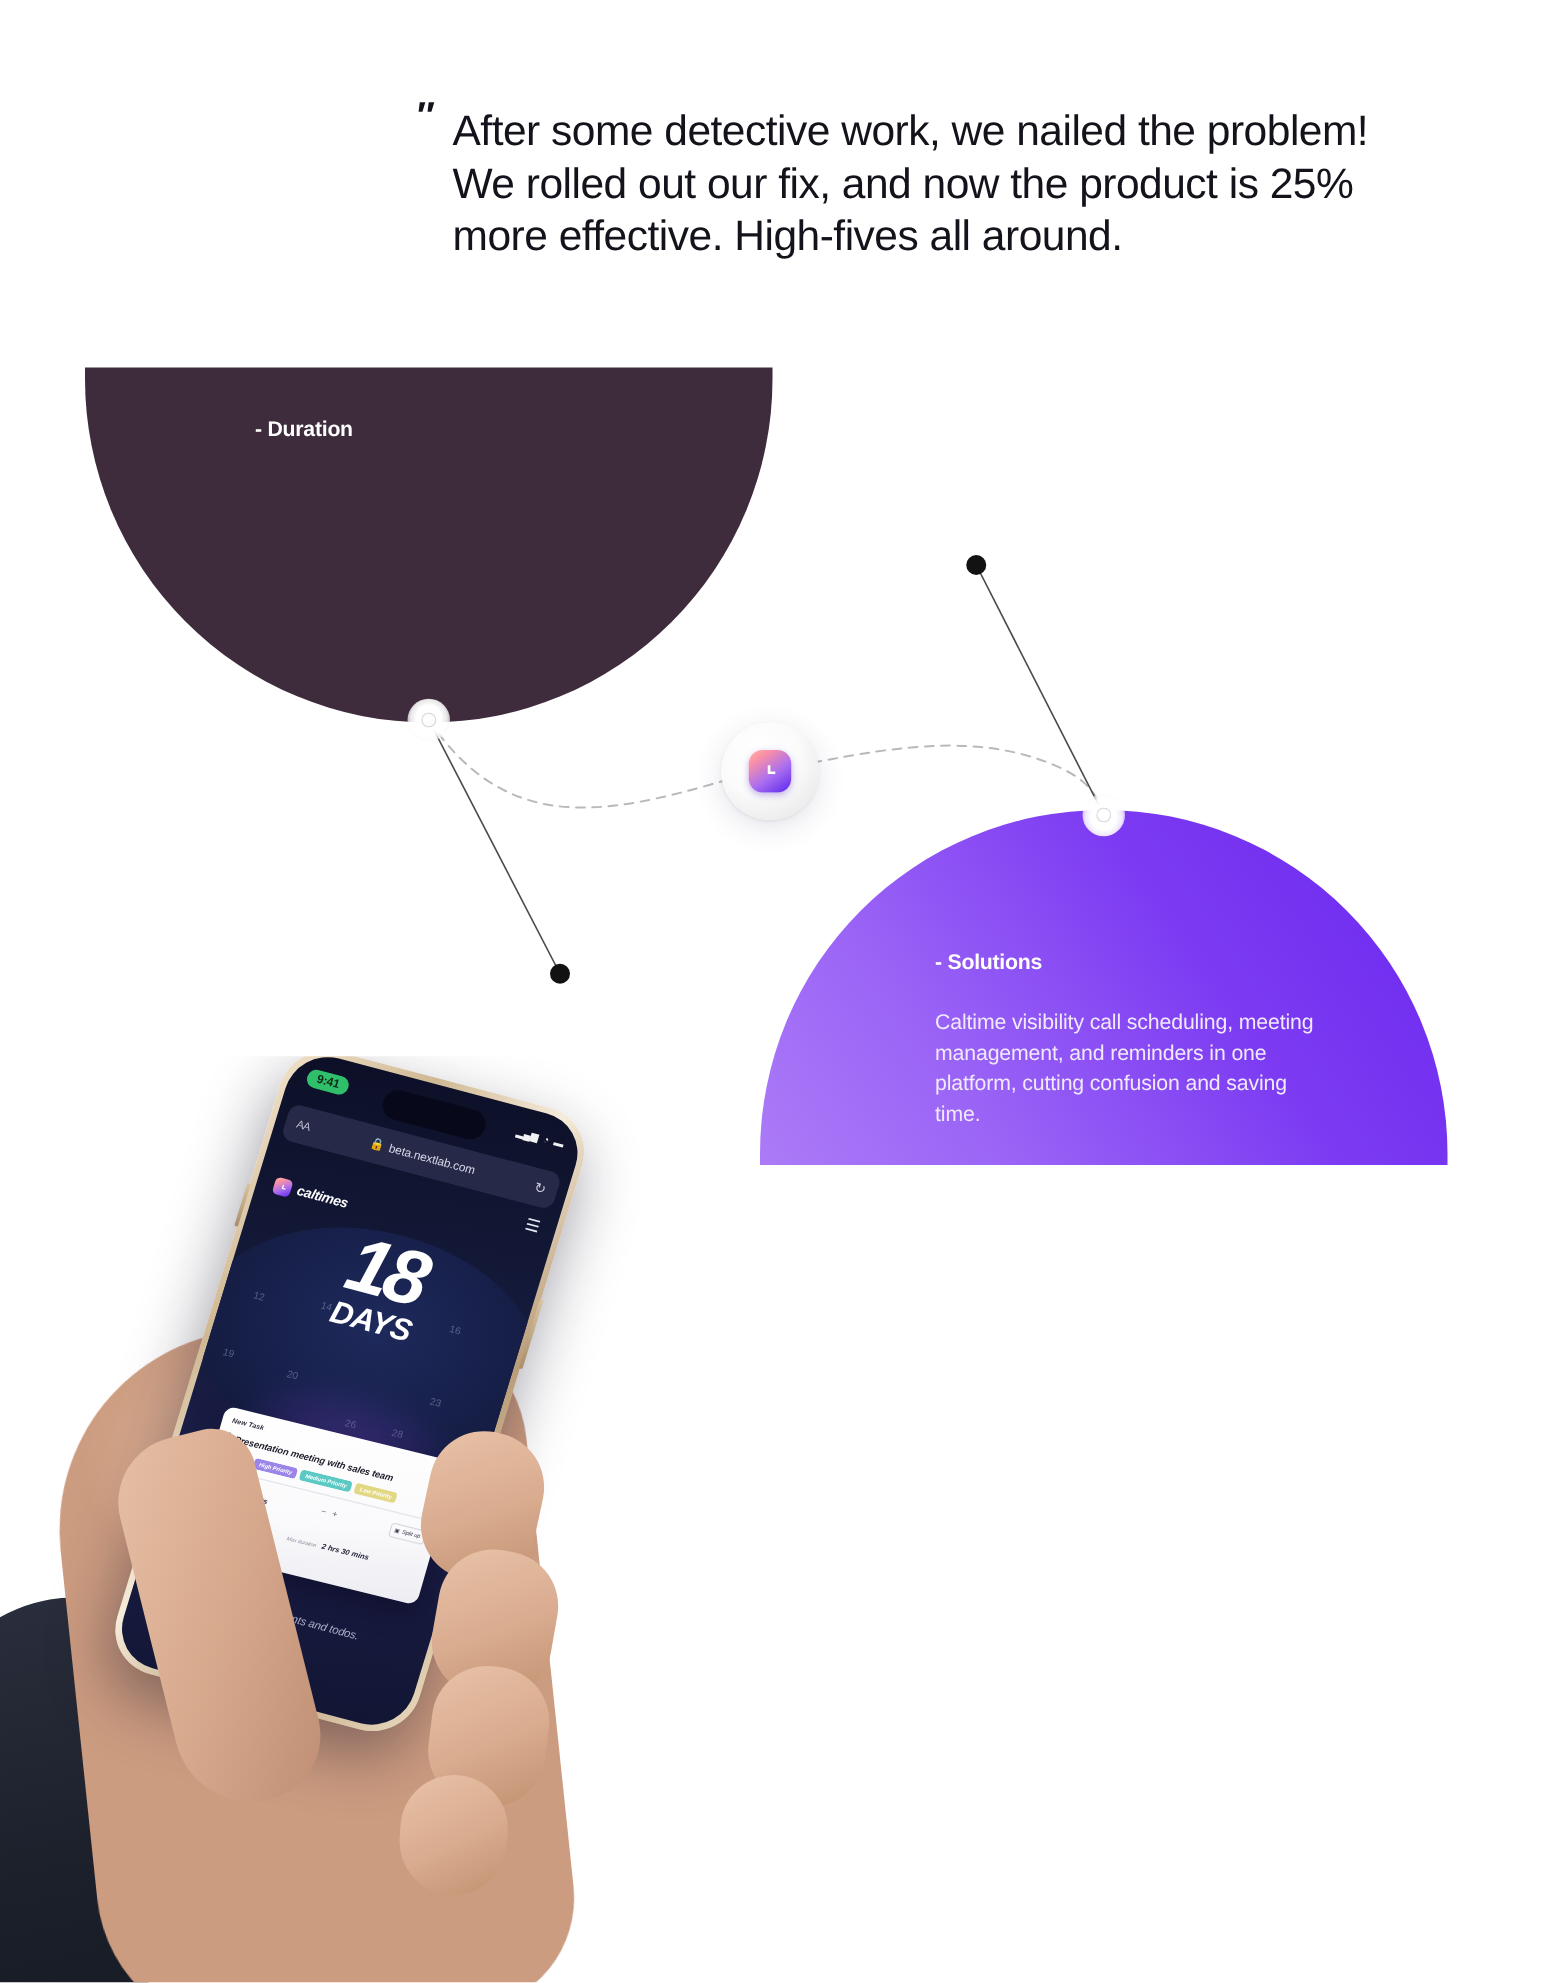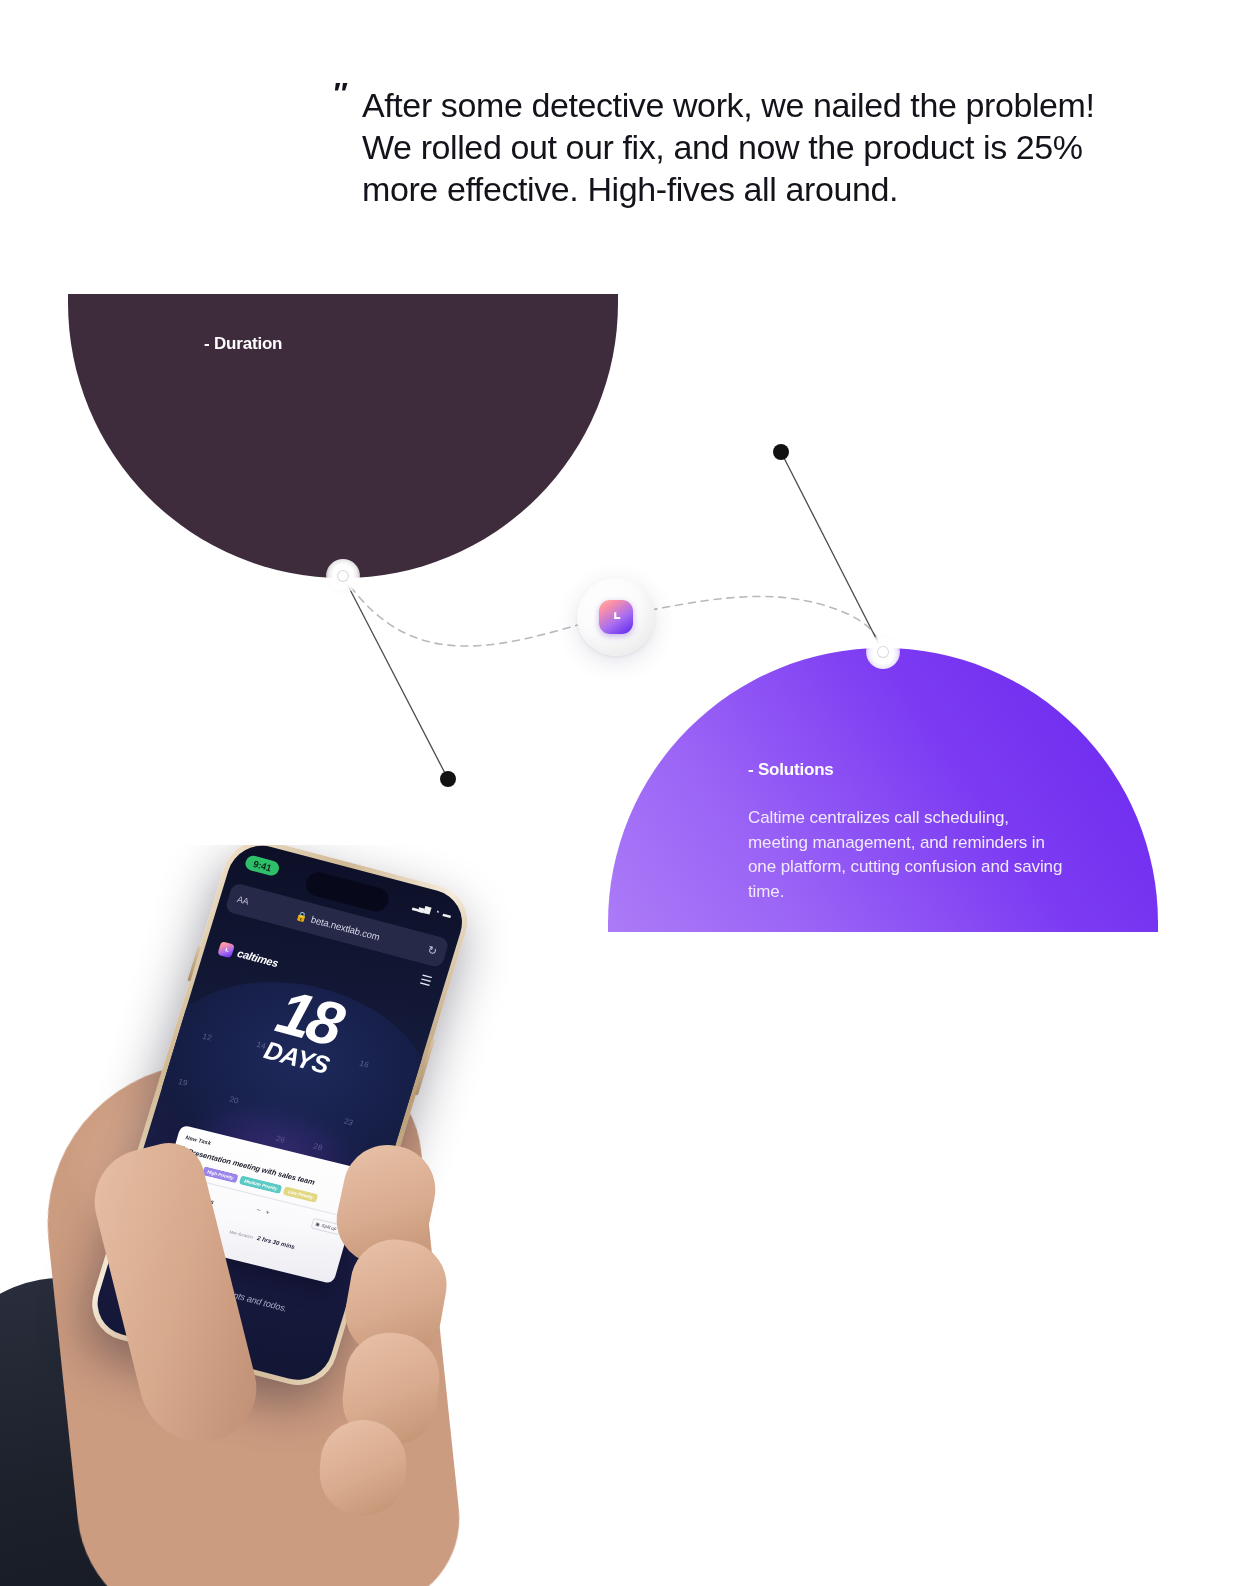--- a/index.html
+++ b/index.html
@@ -401,21 +401,21 @@
 
 <div id="problem-dome" class="dome">
   <div id="problem-inner" class="dome-inner">
     <p class="dome-label">- Duration</p>
   </div>
 </div>
 
 <div id="solutions-dome" class="dome">
   <div id="solutions-inner" class="dome-inner">
     <p class="dome-label">- Solutions</p>
-    <p class="dome-body">Caltime centralizes call scheduling, meeting management, and reminders in one platform, cutting confusion and saving time.</p>
+    <p class="dome-body">Caltime visibility call scheduling, meeting management, and reminders in one platform, cutting confusion and saving time.</p>
   </div>
 </div>
 
 <svg id="connectors" viewBox="0 0 1240 1586">
   <path d="M 343 576 C 400 660 470 655 560 630 C 600 619 620 612 616 617 C 700 600 760 588 820 604 C 870 618 878 636 883 652" fill="none" stroke="#b9b9bd" stroke-width="1.6" stroke-dasharray="7 6" stroke-linecap="round"></path>
   <line x1="343" y1="576" x2="448" y2="779" stroke="#4a4a4f" stroke-width="1.3"></line>
   <circle cx="448" cy="779" r="8" fill="#121212"></circle>
   <line x1="883" y1="652" x2="781" y2="452" stroke="#4a4a4f" stroke-width="1.3"></line>
   <circle cx="781" cy="452" r="8" fill="#121212"></circle>
 </svg>

